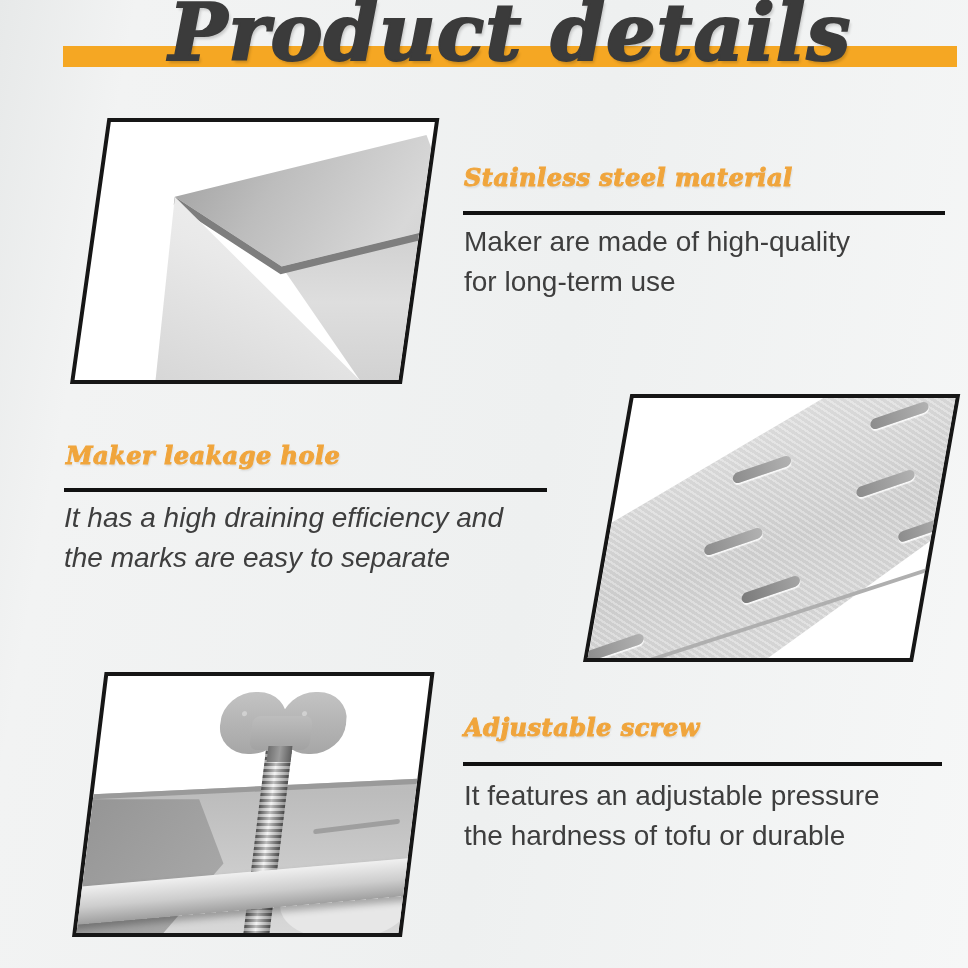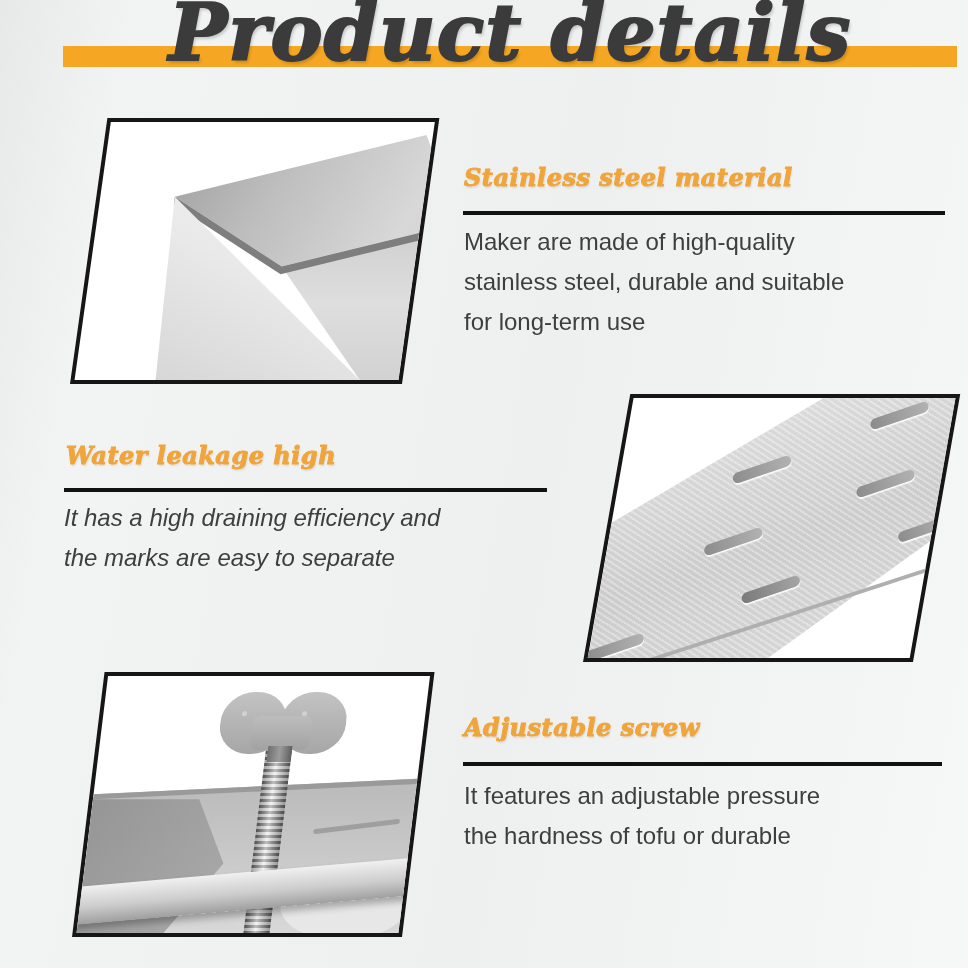--- a/index.html
+++ b/index.html
@@ -29,21 +29,21 @@
 
   
   .sec-heading{
     position:absolute;white-space:nowrap;
     font-family:"DejaVu Serif",serif;font-style:italic;font-weight:bold;
     font-size:24px;line-height:44px;color:#F0A53C;letter-spacing:0.5px;
     -webkit-text-stroke:1px #F0A53C;
     text-shadow:1px 2px 2px rgba(0,0,0,0.10);
   }
   .divider{position:absolute;height:4px;background:#111111;}
-  .body-text{position:absolute;color:#3e3e3e;font-size:24px;line-height:40px;}
+  .body-text{position:absolute;color:#3e3e3e;font-size:28px;line-height:40px;}
   .body-text div{white-space:nowrap;}
 
   
   .photo-frame{
     position:absolute;background:#ffffff;border:4px solid #161616;
     transform-origin:bottom left;overflow:hidden;
   }
   .frame-1{left:70px;top:118px;width:324px;height:258px;transform:skewX(-8deg);}
   .frame-2{left:583px;top:394px;width:322px;height:260px;transform:skewX(-10deg);}
   .frame-3{left:72px;top:672px;width:322px;height:257px;transform:skewX(-7deg);}
@@ -139,25 +139,24 @@
   <div class="photo-frame frame-1">
     <div class="p1-wall"></div>
     <div class="p1-floor"></div>
     <div class="p1-seam"></div>
     <div class="p1-front"></div>
   </div>
   <div class="sec-heading h-1">Stainless steel material</div>
   <div class="divider d-1"></div>
   <div class="body-text b-1">
     <div>Maker are made of high-quality</div>
-    <div>stainless steel, durable and suitable</div>
     <div>for long-term use</div>
   </div>
 
-  <div class="sec-heading h-2">Water leakage high</div>
+  <div class="sec-heading h-2">Maker leakage hole</div>
   <div class="divider d-2"></div>
   <div class="body-text b-2">
     <div>It has a high draining efficiency and</div>
     <div>the marks are easy to separate</div>
   </div>
   <div class="photo-frame frame-2">
     <div class="p2-plate"></div>
     <div class="p2-edge"></div>
     <div class="slot s1"></div>
     <div class="slot s2"></div>

